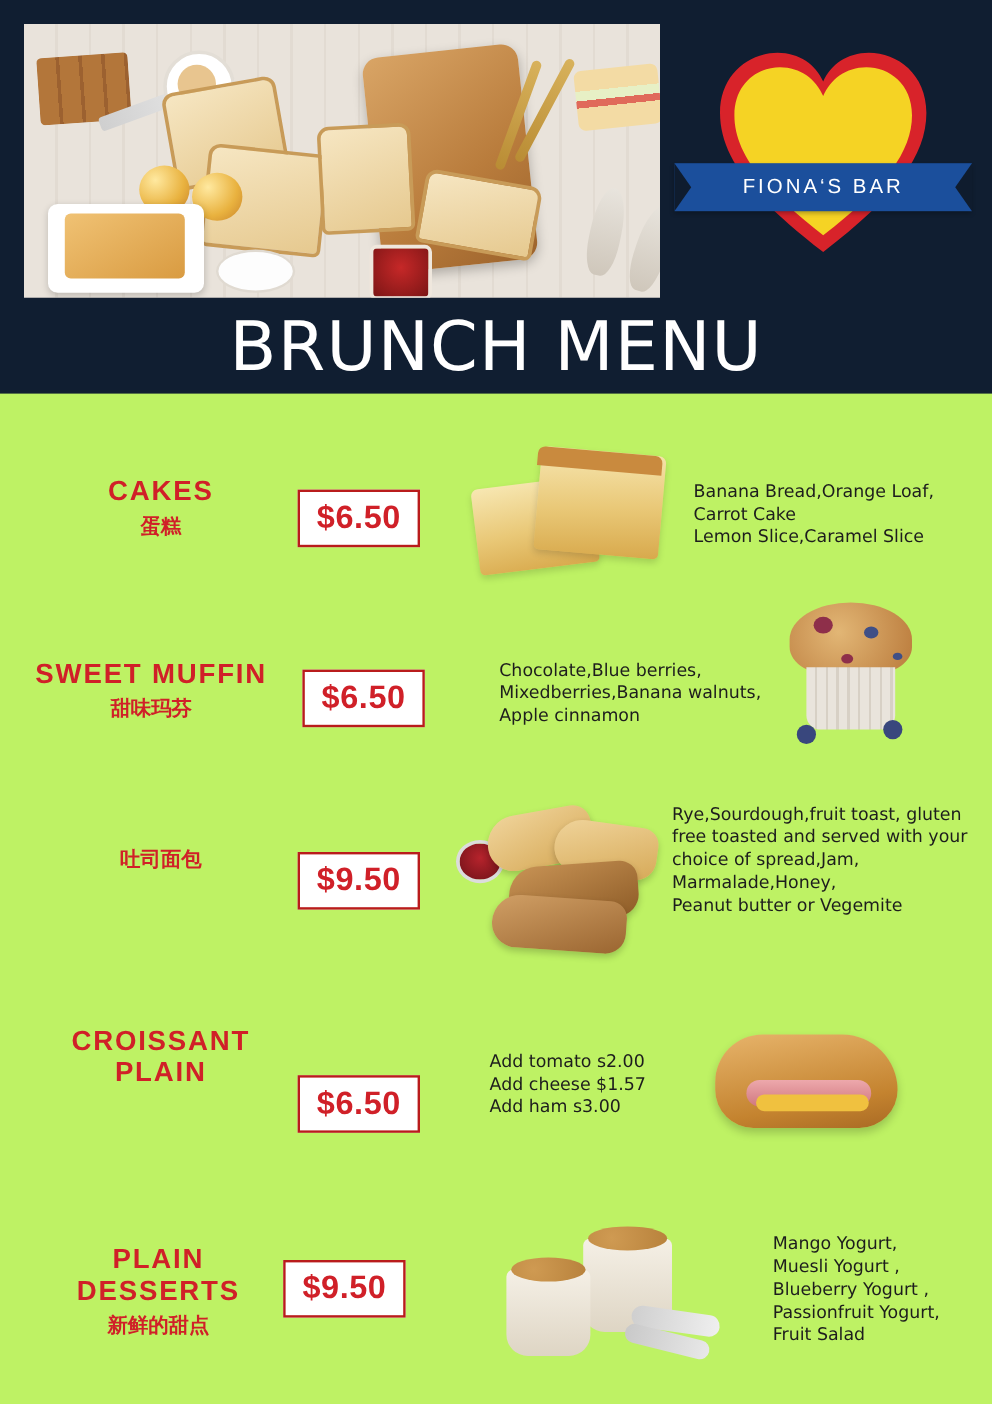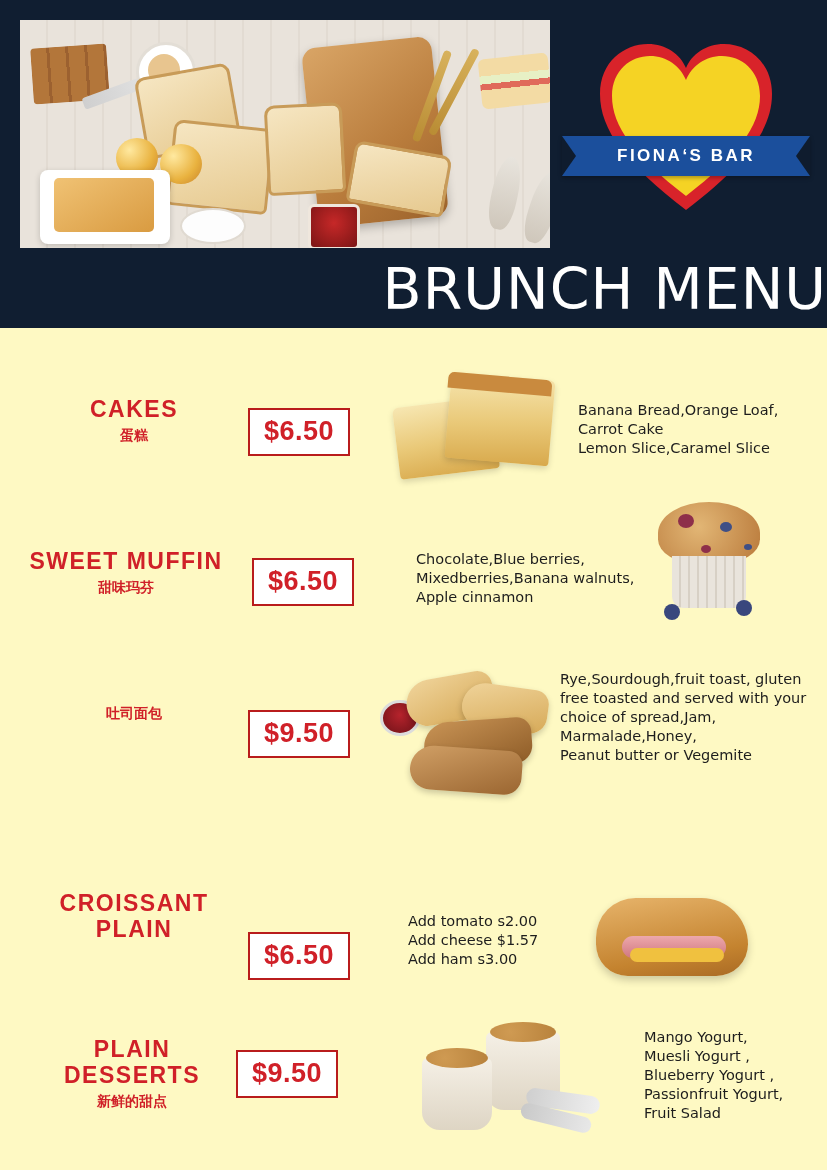--- a/index.html
+++ b/index.html
@@ -152,61 +152,61 @@
   }
   .banner::after {
     right: 0;
     border-width: 20px 14px 20px 0;
     border-color: transparent #0f1c2e transparent transparent;
   }
   .banner span {
     color: #fff;
     font-size: 17px;
     letter-spacing: 2.5px;
-    font-weight: bold;
+    font-weight: normal;
     position: relative;
     z-index: 2;
   }
   .menu-title {
     position: absolute;
     left: 0; top: 256px;
     width: 827px;
-    text-align: right;
+    text-align: center;
     color: #ffffff;
     font-size: 57px;
     letter-spacing: 1px;
     font-weight: 500;
     font-family: "DejaVu Sans", sans-serif;
   }
 
   
   .menu-body {
     position: absolute;
     left: 0; top: 328px;
     width: 827px; height: 842px;
-    background: #fef9c3;
+    background: #bef264;
   }
   .row {
     position: absolute;
     left: 0; width: 827px;
   }
   .cat {
     position: absolute;
     text-align: center;
     color: #d02028;
   }
   .cat .en {
     font-weight: bold;
     letter-spacing: 1.5px;
     font-size: 23px;
     line-height: 26px;
   }
   .cat .zh {
     font-weight: bold;
-    font-size: 14px;
+    font-size: 17px;
     margin-top: 5px;
     font-family: "DejaVu Sans", sans-serif;
     text-align: center;
   }
   .price {
     position: absolute;
     border: 2px solid #b91c1c;
     color: #d02028;
     font-weight: bold;
     font-size: 27px;
@@ -409,21 +409,21 @@
         <div class="t t3"></div>
         <div class="t t4"></div>
       </div>
       <div class="desc" style="left:560px; top:12px; width:250px; white-space:pre-line;">Rye,Sourdough,fruit toast, gluten
 free toasted and served with your
 choice  of  spread,Jam,
 Marmalade,Honey,
 Peanut  butter or Vegemite</div>
     </div>
 
-    <div class="row" style="top:548px;height:160px;">
+    <div class="row" style="top:512px;height:160px;">
       <div class="cat" style="left:36px; top:14px; width:196px;">
         <div class="en" style="white-space:pre-line;">CROISSANT
 PLAIN</div>
       </div>
       <div class="price" style="left:248px; top:56px;">$6.50</div>
       <div class="desc" style="left:408px; top:36px; width:190px; white-space:pre-line;">Add tomato s2.00
 Add cheese $1.57
 Add ham s3.00</div>
       <div class="food crois-img" style="left:588px; top:10px;">
         <div class="horn"></div>

